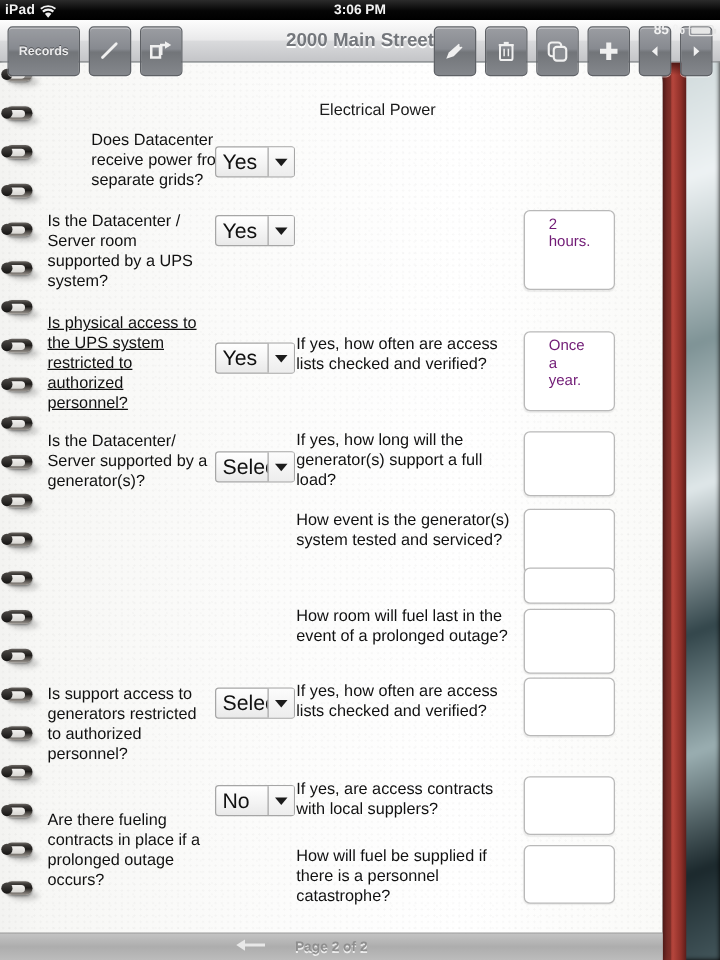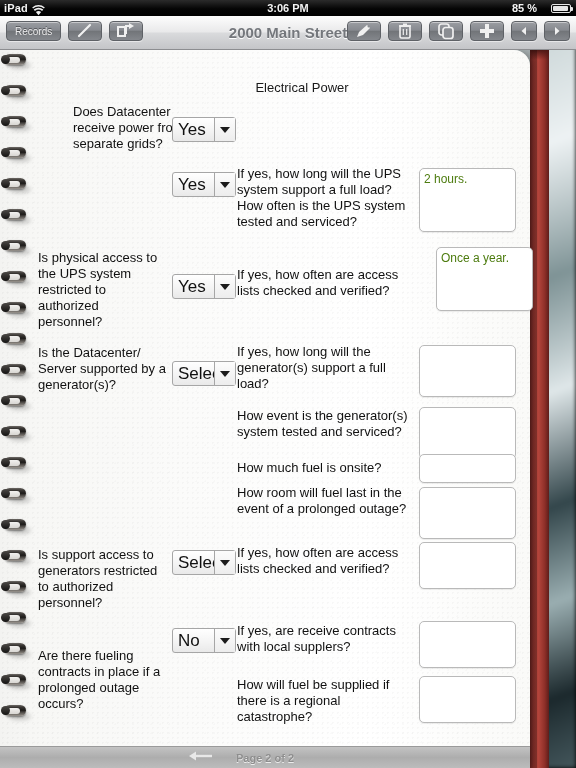--- a/index.html
+++ b/index.html
@@ -40,21 +40,21 @@
     z-index: 40;
   }
   #status-left { position: absolute; left: 4px; top: 0; display: flex; align-items: center; gap: 4px; }
   #status-left .device { font-weight: bold; font-size: 11px; letter-spacing: .2px; }
   .wifi-icon { display: inline-block; width: 13px; height: 11px; position: relative; top: 1px; }
   #status-time {
     position: absolute; left: 0; right: 0; top: 0; text-align: center;
     font-weight: bold; font-size: 11px;
   }
   #status-right {
-    position: absolute; right: 5px; top: 0; display: flex; align-items: center; gap: 14px;
+    position: absolute; right: 5px; top: 16px; display: flex; align-items: center; gap: 3px;
     font-size: 11px; font-weight: bold;
   }
   .battery {
     width: 20px; height: 9px; border: 1px solid #e6e6e6; border-radius: 2px;
     position: relative; display: inline-block;
   }
   .battery:after {
     content: ""; position: absolute; right: -3px; top: 2.5px;
     width: 2px; height: 4px; background: #e6e6e6; border-radius: 0 1px 1px 0;
   }
@@ -73,28 +73,28 @@
   #toolbar-title {
     position: absolute; left: 0; right: 0; top: 0; height: 34px;
     line-height: 34px; text-align: center;
     font-size: 15px; font-weight: bold; color: #74777c;
     text-shadow: 0 1px 0 #fff;
   }
   .tb-group { position: absolute; top: 5px; display: flex; gap: 7px; }
   #tb-left { left: 6px; }
   #tb-right { right: 6px; }
   .tb-btn {
-    height: 20px;
+    height: 40px;
     background: linear-gradient(#9b9da2 0%, #878a90 45%, #727579 52%, #84878c 100%);
     border: 1px solid #5e6166;
     border-radius: 4px;
     box-shadow: inset 0 1px 0 rgba(255,255,255,0.45), 0 1px 0 rgba(255,255,255,0.5);
     display: flex; align-items: center; justify-content: center;
     padding: 0 8px;
-    color: #ebebec; font-size: 10px; font-weight: normal;
+    color: #ebebec; font-size: 10px; font-weight: bold;
     text-shadow: 0 -1px 0 rgba(0,0,0,0.45);
   }
   .tb-btn.icon { width: 34px; padding: 0; }
   .tb-btn.arrow { width: 26px; padding: 0; }
   .tb-btn svg { display: block; }
 
   
   #notebook {
     position: absolute; left: 0; top: 50px; width: 537px; height: 718px;
     z-index: 20;
@@ -197,27 +197,27 @@
   }
   .select-box .sel-arrow i {
     display: block; width: 0; height: 0;
     border-left: 5px solid transparent;
     border-right: 5px solid transparent;
     border-top: 6px solid #1b1b1b;
   }
 
   .text-box {
     position: absolute;
-    left: 387px; width: 97px;
+    left: 387px; width: 73px;
     background: #fff;
     border: 1px solid #b9b9b9;
     border-radius: 5px;
     box-shadow: 0 1px 1px rgba(0,0,0,0.07);
-    font-size: 12px; color: #4d7c0f;
-    padding: 3px 4px;
+    font-size: 12px; color: #701a75;
+    padding: 3px 19px;
     line-height: 14px;
     overflow: hidden;
   }
 
   
   #page-bar {
     position: absolute; left: 0; bottom: 0; width: 530px; height: 22px;
     background: linear-gradient(#c3c3c3, #adadad 50%, #bcbcbc);
     z-index: 30;
     border-top: 1px solid #9a9a9a;
@@ -484,53 +484,52 @@
       <div id="form-title">Electrical Power</div>
 
       <div class="q-label col-left" style="top:54px;margin-left:35px;">Does Datacenter receive power from separate grids?</div>
       <div class="select-box" style="left:140px; top:67px;">
         <span class="sel-val">Yes</span>
         <span class="sel-arrow">
             <i></i>
           </span>
       </div>
 
+      <div class="q-label col-left" style="top:119px;">Is the Datacenter / Server room supported by a UPS system?</div>
       <div class="select-box" style="left:140px; top:122px;">
         <span class="sel-val">Yes</span>
         <span class="sel-arrow">
             <i></i>
           </span>
       </div>
-      <div class="q-label col-mid" style="top:116px;">If yes, how long will the UPS system support a full load? How often is the UPS system tested and serviced?</div>
       <div class="text-box" style="top:118px; height:64px;">2 hours.</div>
 
-      <div class="q-label col-left" style="top:200px;">Is physical access to the UPS system restricted to authorized personnel?</div>
+      <div class="q-label col-left" style="top:200px;text-decoration:underline;">Is physical access to the UPS system restricted to authorized personnel?</div>
       <div class="select-box" style="left:140px; top:224px;">
         <span class="sel-val">Yes</span>
         <span class="sel-arrow">
             <i></i>
           </span>
       </div>
       <div class="q-label col-mid" style="top:217px;">If yes, how often are access lists checked and verified?</div>
-      <div class="text-box" style="top:197px; height:64px;margin-left:17px;">Once a year.</div>
+      <div class="text-box" style="top:215px; height:64px;">Once a year.</div>
 
       <div class="q-label col-left" style="top:295px;">Is the Datacenter/ Server supported by a generator(s)?</div>
       <div class="select-box" style="left:140px; top:311px;">
         <span class="sel-val">Select</span>
         <span class="sel-arrow">
             <i></i>
           </span>
       </div>
       <div class="q-label col-mid" style="top:294px;">If yes, how long will the generator(s) support a full load?</div>
       <div class="text-box" style="top:295px; height:52px;"></div>
 
       <div class="q-label col-mid" style="top:358px;">How event is the generator(s) system tested and serviced?</div>
       <div class="text-box" style="top:357px; height:52px;"></div>
 
-      <div class="q-label col-mid" style="top:410px;">How much fuel is onsite?</div>
       <div class="text-box" style="top:404px; height:29px;"></div>
 
       <div class="q-label col-mid" style="top:435px;">How room will fuel last in the event of a prolonged outage?</div>
       <div class="text-box" style="top:437px; height:52px;"></div>
 
       <div class="q-label col-left" style="top:497px;">Is support access to generators restricted to authorized personnel?</div>
       <div class="select-box" style="left:140px; top:500px;">
         <span class="sel-val">Select</span>
         <span class="sel-arrow">
             <i></i>
@@ -539,24 +538,24 @@
       <div class="q-label col-mid" style="top:495px;">If yes, how often are access lists checked and verified?</div>
       <div class="text-box" style="top:492px; height:47px;"></div>
 
       <div class="q-label col-left" style="top:570px;margin-top:28px;">Are there fueling contracts in place if a prolonged outage occurs?</div>
       <div class="select-box" style="left:140px; top:578px;">
         <span class="sel-val">No</span>
         <span class="sel-arrow">
             <i></i>
           </span>
       </div>
-      <div class="q-label col-mid" style="top:573px;">If yes, are receive contracts with local supplers?</div>
+      <div class="q-label col-mid" style="top:573px;">If yes, are access contracts with local supplers?</div>
       <div class="text-box" style="top:571px; height:47px;"></div>
 
-      <div class="q-label col-mid" style="top:627px;">How will fuel be supplied if there is a regional catastrophe?</div>
+      <div class="q-label col-mid" style="top:627px;">How will fuel be supplied if there is a personnel catastrophe?</div>
       <div class="text-box" style="top:626px; height:47px;"></div>
 
     </div>
 
     <div id="page-bar">
       <div id="page-back">
         <span>
           <svg width="28" height="14" viewBox="0 0 28 14">
             <path d="M2 7 L9 2.5 L9 11.5 z" fill="#e8e8e8"></path>
             <rect x="8" y="5.8" width="17" height="2.4" fill="#e8e8e8"></rect>

